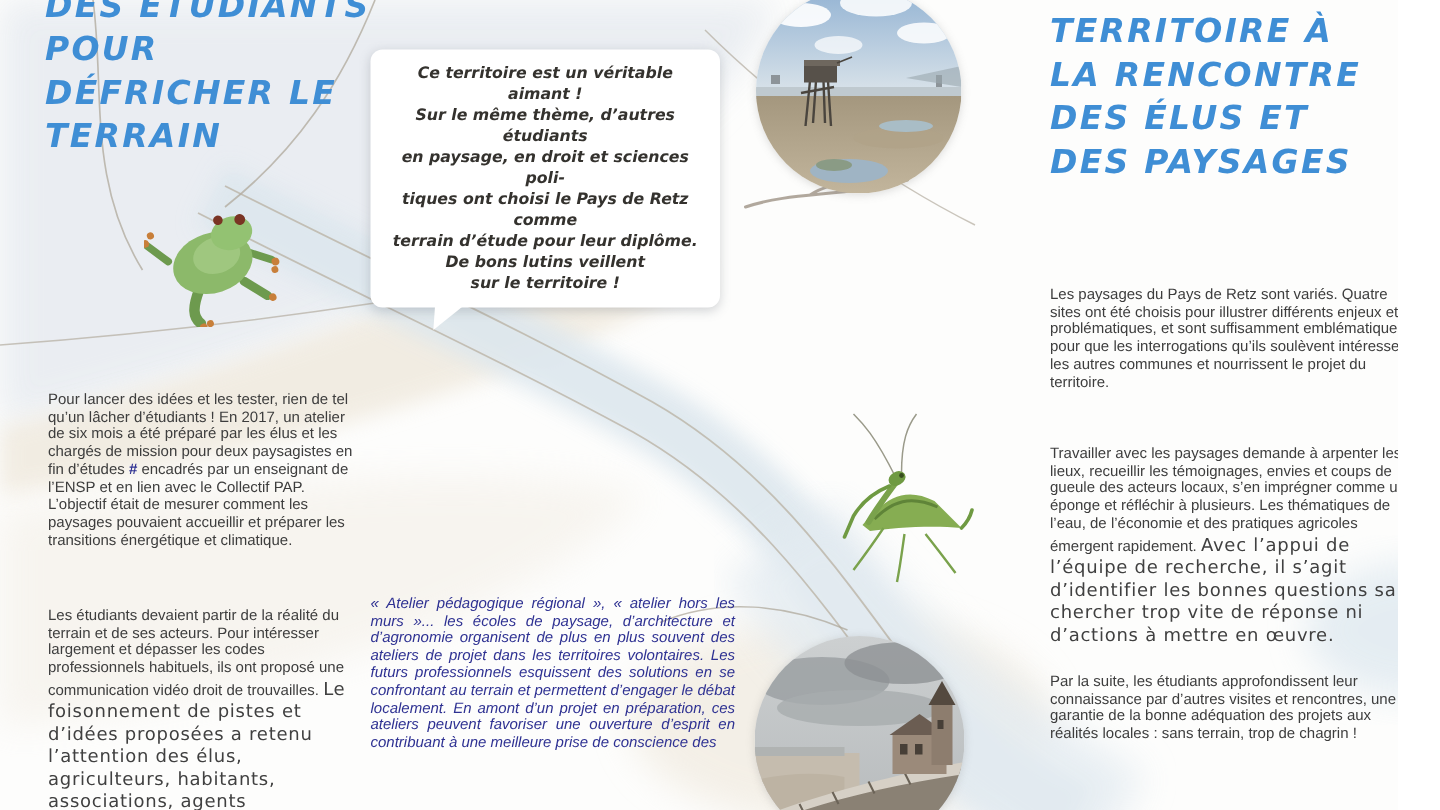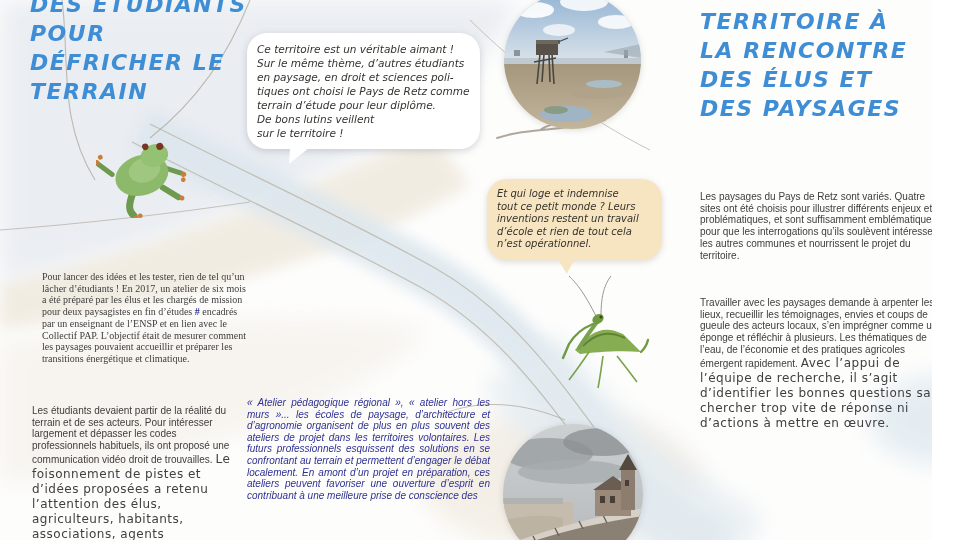--- a/index.html
+++ b/index.html
@@ -19,24 +19,24 @@
   .body-txt{
     font-size:10px; line-height:11.7px; color:#3d3d3d; text-align:left;
   }
   .accent{
     color:#404040; font-family:"DejaVu Sans",sans-serif;
     font-size:12px; line-height:15px; letter-spacing:.5px;
   }
   .navy{ color:#2e3192; font-weight:bold; }
   
   .bubble{
-    box-sizing:border-box; background:#fff; border-radius:20px;
+    box-sizing:border-box; background:#fff; border-radius:8px;
     box-shadow:0 2px 7px rgba(110,115,125,.30);
-    padding:9px 10px; white-space:pre-line;
-    font-family:"DejaVu Sans",sans-serif; font-style:italic; font-weight:400;
+    padding:9px 10px; text-align:center; white-space:pre-line;
+    font-family:"DejaVu Sans",sans-serif; font-style:italic; font-weight:700;
     color:#34322e;
   }
   .bubble::after{ content:""; position:absolute; }
   .bubble-1{ left:247px; top:33px; width:233px; font-size:10.5px; line-height:14px; }
   .bubble-1::after{
     left:40px; bottom:-15px;
     border-left:5px solid transparent; border-right:15px solid transparent;
     border-top:17px solid #fff; transform:skewX(-20deg);
   }
   .bubble-2{ left:487px; top:179px; width:175px; font-size:10px; line-height:12.6px;
@@ -125,41 +125,36 @@
       <circle cx="7" cy="18" r="2.6" fill="#c87f3a"></circle>
         <circle cx="12" cy="14" r="2.4" fill="#c87f3a"></circle>
       <circle cx="86" cy="56" r="2.6" fill="#c87f3a"></circle>
         <circle cx="84" cy="61" r="2.3" fill="#c87f3a"></circle>
       <circle cx="27" cy="83" r="2.6" fill="#c87f3a"></circle>
         <circle cx="32" cy="82" r="2.3" fill="#c87f3a"></circle>
       <circle cx="77" cy="78" r="2.5" fill="#c87f3a"></circle>
     </g>
   </svg>
 
-  <p class="abs body-txt" style="left:32px; top:261px; width:206px; margin:10px;font-family:Liberation Serif, serif;">
+  <p class="abs body-txt" style="left:32px; top:261px; width:206px; margin:0;">
     <span>Pour lancer des idées et les tester, rien de tel qu’un lâcher d’étudiants ! En 2017, un atelier de six mois a été préparé par les élus et les chargés de mission pour deux paysagistes en fin d’études </span><span class="navy">#</span><span> encadrés par un enseignant de l’ENSP et en lien avec le Collectif PAP. L’objectif était de mesurer comment les paysages pouvaient accueillir et préparer les transitions énergétique et climatique.</span>
   </p>
 
   <p class="abs body-txt" style="left:32px; top:405px; width:208px; margin:0;">
     <span>Les étudiants devaient partir de la réalité du terrain et de ses acteurs. Pour intéresser largement et dépasser les codes professionnels habituels, ils ont proposé une communication vidéo droit de trouvailles. </span><span class="accent">Le foisonnement de pistes et d’idées proposées a retenu l’attention des élus, agriculteurs, habitants, associations, agents</span>
   </p>
 
   <div class="abs bubble bubble-1">Ce territoire est un véritable aimant !
 Sur le même thème, d’autres étudiants
 en paysage, en droit et sciences poli-
 tiques ont choisi le Pays de Retz comme
 terrain d’étude pour leur diplôme.
 De bons lutins veillent
 sur le territoire !</div>
 
-  <div class="abs bubble bubble-2">Et qui loge et indemnise
-tout ce petit monde ? Leurs
-inventions restent un travail
-d’école et rien de tout cela
-n’est opérationnel.</div>
 
 
   <div class="abs photo-circle" style="left:504px; top:-8px; width:137px; height:137px;">
     <svg width="137" height="137" viewBox="0 0 137 137" aria-hidden="true">
       <defs>
         <linearGradient id="sky1" x1="0" y1="0" x2="0" y2="1">
           <stop offset="0" stop-color="#93b3d3"></stop>
             <stop offset="1" stop-color="#dbe4ea"></stop>
         </linearGradient>
         <linearGradient id="sand1" x1="0" y1="0" x2="0" y2="1">
@@ -245,14 +240,15 @@
 LA RENCONTRE
 DES ÉLUS ET
 DES PAYSAGES</h1>
 
   <p class="abs body-txt" style="left:700px; top:191px; width:245px; margin:0;">Les paysages du Pays de Retz sont variés. Quatre sites ont été choisis pour illustrer différents enjeux et problématiques, et sont suffisamment emblématiques pour que les interrogations qu’ils soulèvent intéressent les autres communes et nourrissent le projet du territoire.</p>
 
   <p class="abs body-txt" style="left:700px; top:297px; width:247px; margin:0;">
     <span>Travailler avec les paysages demande à arpenter les lieux, recueillir les témoignages, envies et coups de gueule des acteurs locaux, s’en imprégner comme une éponge et réfléchir à plusieurs. Les thématiques de l’eau, de l’économie et des pratiques agricoles émergent rapidement. </span><span class="accent">Avec l’appui de l’équipe de recherche, il s’agit d’identifier les bonnes questions sans chercher trop vite de réponse ni d’actions à mettre en œuvre.</span>
   </p>
 
+  <p class="abs body-txt" style="left:700px; top:449px; width:245px; margin:0;">Par la suite, les étudiants approfondissent leur connaissance par d’autres visites et rencontres, une garantie de la bonne adéquation des projets aux réalités locales : sans terrain, trop de chagrin !</p>
 
 </div>
 
 </body></html>

